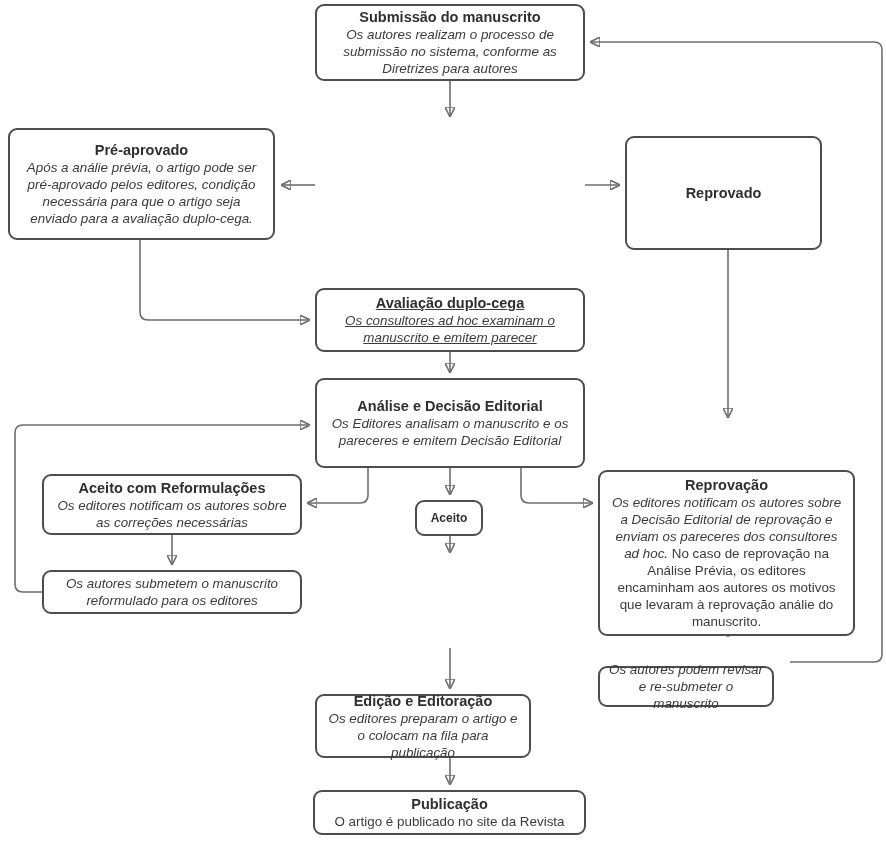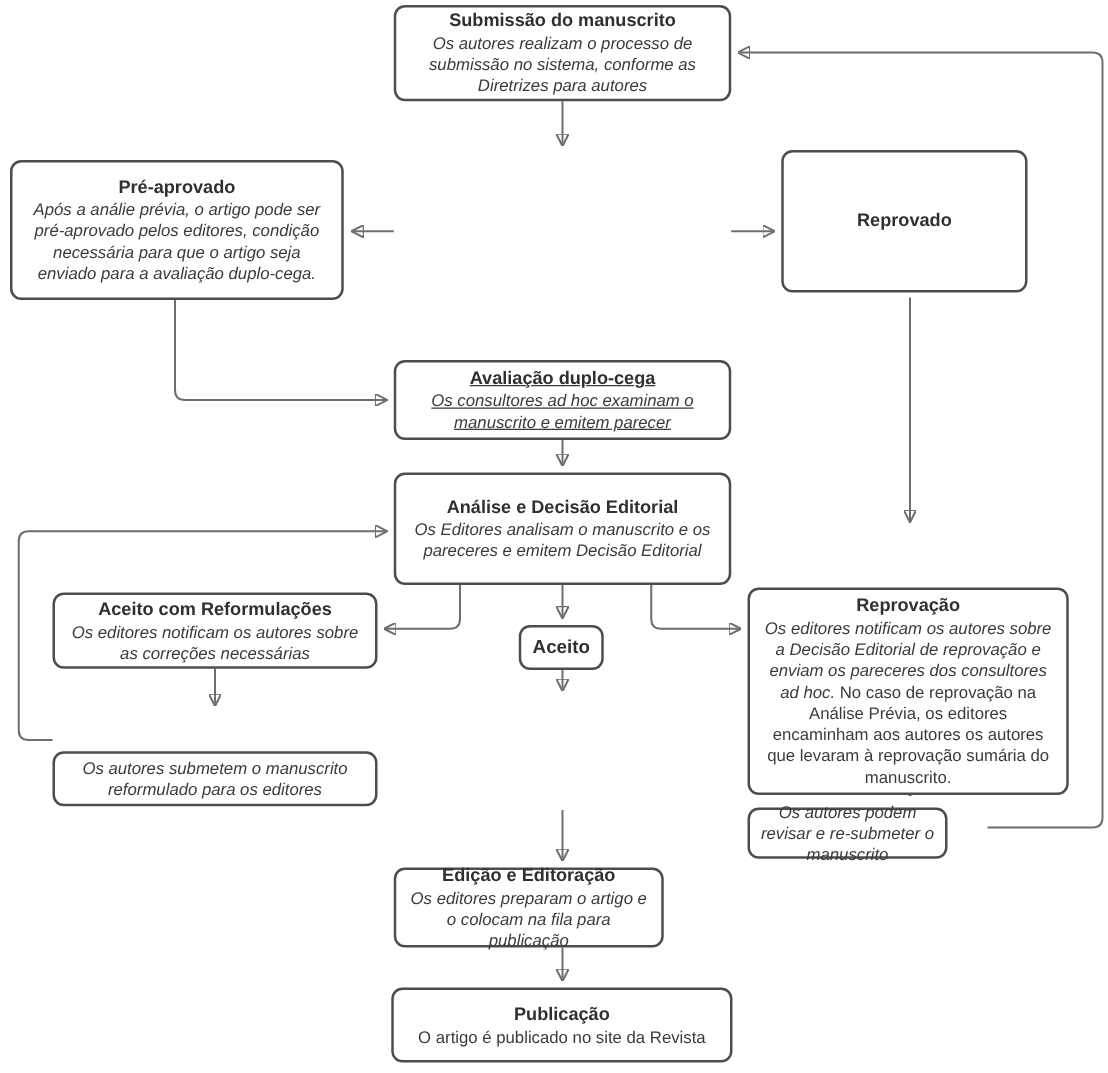--- a/index.html
+++ b/index.html
@@ -30,21 +30,21 @@
     line-height:18px;
     color:#2f2f2f;
   }
   .node-body{
     font-size:13.4px;
     line-height:17px;
     color:#3b3b3b;
   }
   .italic{font-style:italic;}
   .roman{font-style:normal;}
-  .aceito-box .node-title{font-size:15px;}
+  .aceito-box .node-title{font-size:12px;}
 </style>
 </head>
 <body>
 
 <div class="stage">
 
   <svg class="wires" width="886" height="858" aria-hidden="true">
     <defs>
       <marker id="arw" viewBox="0 0 10 10" markerWidth="10" markerHeight="10" refX="8" refY="5" orient="auto" markerUnits="userSpaceOnUse">
         <path d="M0,0 L10,5 L0,10 Z" fill="#4a4a4a" stroke="none"></path>
@@ -72,21 +72,21 @@
     <div class="node-title">Pré-aprovado</div>
     <div class="node-body italic">Após a análie prévia, o artigo pode ser pré-aprovado pelos editores, condição necessária para que o artigo seja enviado para a avaliação duplo-cega.</div>
   </div>
 
   <div class="node" style="left:315px;top:4px;width:270px;height:77px;">
     <div class="node-title">Submissão do manuscrito</div>
     <div class="node-body italic">Os autores realizam o processo de submissão no sistema, conforme as Diretrizes para autores</div>
   </div>
 
 
-  <div class="node" style="left:625px;top:120px;width:197px;height:114px;">
+  <div class="node" style="left:625px;top:136px;width:197px;height:114px;">
     <div class="node-title">Reprovado</div>
   </div>
 
   <div class="node" style="left:315px;top:288px;width:270px;height:64px;text-decoration:underline;">
     <div class="node-title">Avaliação duplo-cega</div>
     <div class="node-body italic">Os consultores ad hoc examinam o manuscrito e emitem parecer</div>
   </div>
 
   <div class="node" style="left:42px;top:474px;width:260px;height:61px;">
     <div class="node-title">Aceito com Reformulações</div>
@@ -97,35 +97,35 @@
     <div class="node-title">Análise e Decisão Editorial</div>
     <div class="node-body italic">Os Editores analisam o manuscrito e os pareceres e emitem Decisão Editorial</div>
   </div>
 
   <div class="node aceito-box" style="left:415px;top:500px;width:68px;height:36px;">
     <div class="node-title">Aceito</div>
   </div>
 
   <div class="node" style="left:598px;top:423px;width:257px;height:166px;margin-top:47px;">
     <div class="node-title">Reprovação</div>
-    <div class="node-body"><span class="italic">Os editores notificam os autores sobre a Decisão Editorial de reprovação e enviam os pareceres dos consultores ad hoc.</span><span class="roman"> No caso de reprovação na Análise Prévia, os editores encaminham aos autores os autores que levaram à reprovação sumária do manuscrito.</span></div>
+    <div class="node-body"><span class="italic">Os editores notificam os autores sobre a Decisão Editorial de reprovação e enviam os pareceres dos consultores ad hoc.</span><span class="roman"> No caso de reprovação na Análise Prévia, os editores encaminham aos autores os motivos que levaram à reprovação análie do manuscrito.</span></div>
   </div>
 
-  <div class="node" style="left:42px;top:570px;width:260px;height:44px;margin-top:31px;">
+  <div class="node" style="left:42px;top:570px;width:260px;height:44px;">
     <div class="node-body italic">Os autores submetem o manuscrito reformulado para os editores</div>
   </div>
 
 
-  <div class="node" style="left:598px;top:646px;width:160px;height:41px;">
+  <div class="node" style="left:598px;top:666px;width:176px;height:41px;">
     <div class="node-body italic">Os autores podem revisar e re-submeter o manuscrito</div>
   </div>
 
   <div class="node" style="left:315px;top:694px;width:216px;height:64px;">
     <div class="node-title">Edição e Editoração</div>
     <div class="node-body italic">Os editores preparam o artigo e o colocam na fila para publicação</div>
   </div>
 
-  <div class="node" style="left:313px;top:790px;width:273px;height:60px;">
+  <div class="node" style="left:313px;top:790px;width:273px;height:45px;">
     <div class="node-title">Publicação</div>
     <div class="node-body roman">O artigo é publicado no site da Revista</div>
   </div>
 
 </div>
 
 </body></html>

